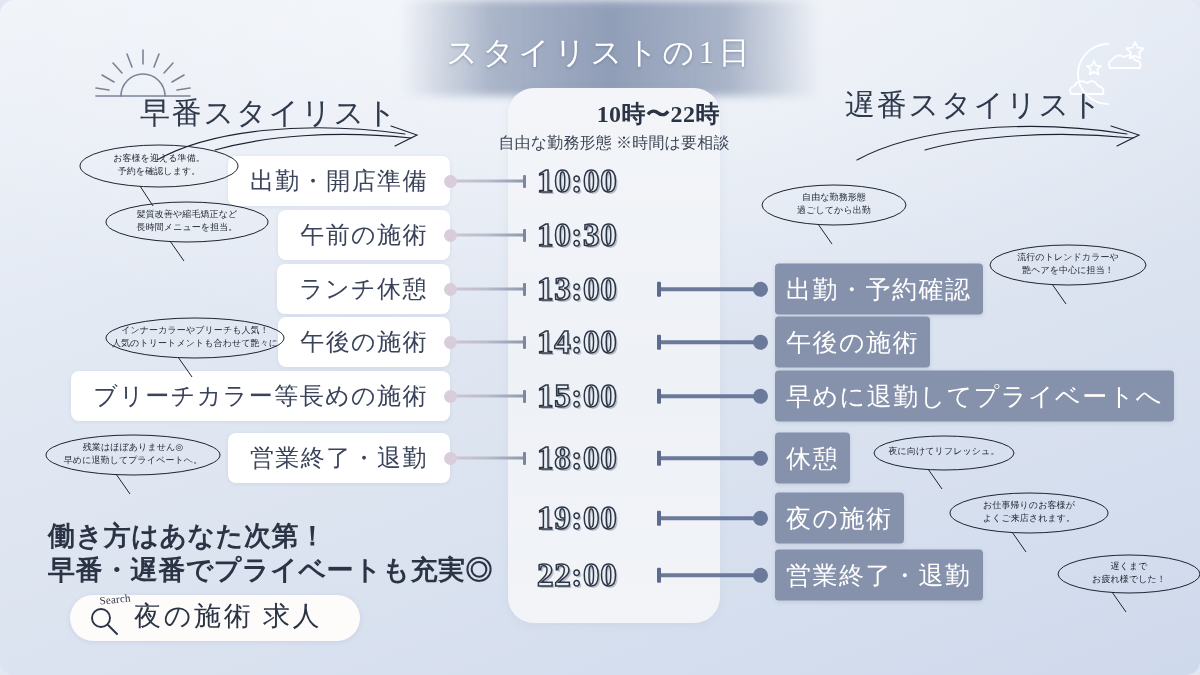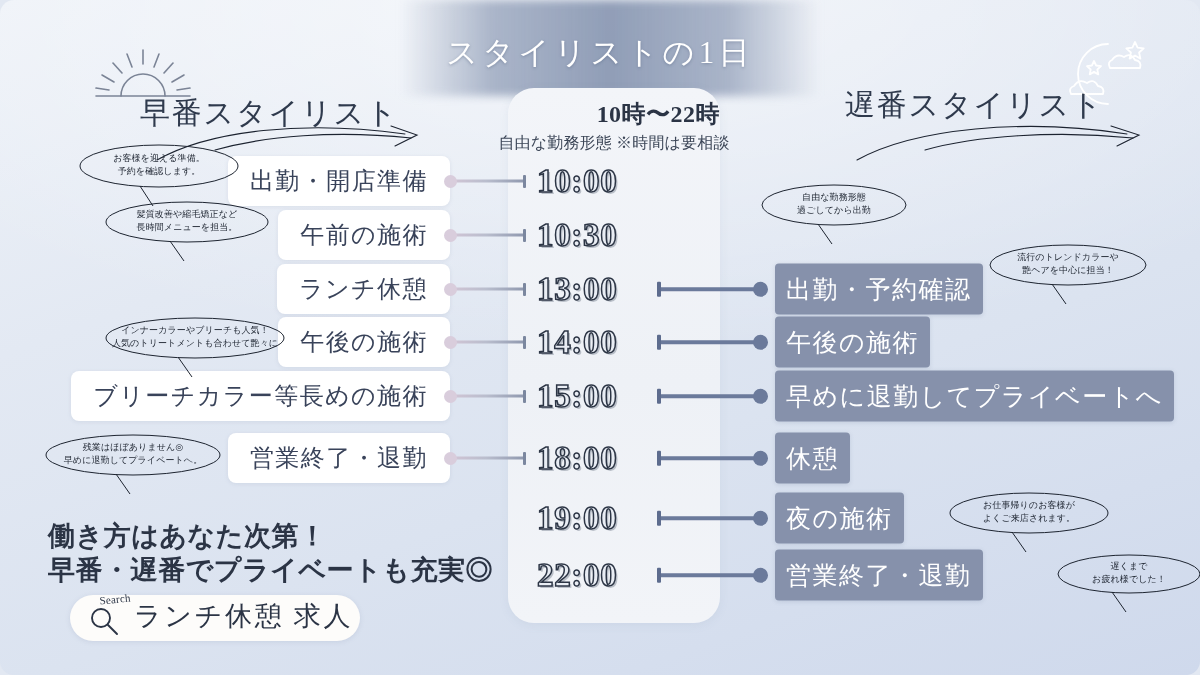--- a/index.html
+++ b/index.html
@@ -339,20 +339,29 @@
   <div class="bubble" style="left:988px;top:242px;width:160px;height:44px">
     <svg width="160" height="70" viewBox="0 0 160 70">
         <g stroke="#1d2430" fill="none" stroke-width="1">
           <ellipse cx="80" cy="23" rx="78" ry="20"></ellipse>
           <path d="M64 42 L78 62"></path>
         </g>
       </svg>
     <div class="txt">流行のトレンドカラーや
 艶ヘアを中心に担当！</div>
   </div>
+  <div class="bubble" style="left:872px;top:434px;width:144px;height:36px">
+    <svg width="144" height="62" viewBox="0 0 144 62">
+        <g stroke="#1d2430" fill="none" stroke-width="1">
+          <ellipse cx="72" cy="19" rx="70" ry="17"></ellipse>
+          <path d="M56 35 L70 55"></path>
+        </g>
+      </svg>
+    <div class="txt">夜に向けてリフレッシュ。</div>
+  </div>
   <div class="bubble" style="left:948px;top:490px;width:162px;height:44px">
     <svg width="162" height="70" viewBox="0 0 162 70">
         <g stroke="#1d2430" fill="none" stroke-width="1">
           <ellipse cx="81" cy="23" rx="79" ry="20"></ellipse>
           <path d="M64 42 L78 62"></path>
         </g>
       </svg>
     <div class="txt">お仕事帰りのお客様が
 よくご来店されます。</div>
   </div>
@@ -371,17 +380,17 @@
   <div id="tag2">早番・遅番でプライベートも充実◎</div>
 
   <div id="search-pill"></div>
   <div id="search-word">Search</div>
   <svg id="search-glass" viewBox="0 0 32 32">
     <g stroke="#2b3445" fill="none" stroke-width="1.9" stroke-linecap="round">
       <circle cx="13" cy="13" r="9"></circle>
       <line x1="20" y1="20" x2="29" y2="29"></line>
     </g>
   </svg>
-  <div id="search-text">ランチ休憩 求人</div>
+  <div id="search-text">夜の施術 求人</div>
 
 <div id="head-late" class="side-head">遅番スタイリスト</div>
     <div id="head-early" class="side-head">早番スタイリスト</div>
   </div>
 
 </body></html>

